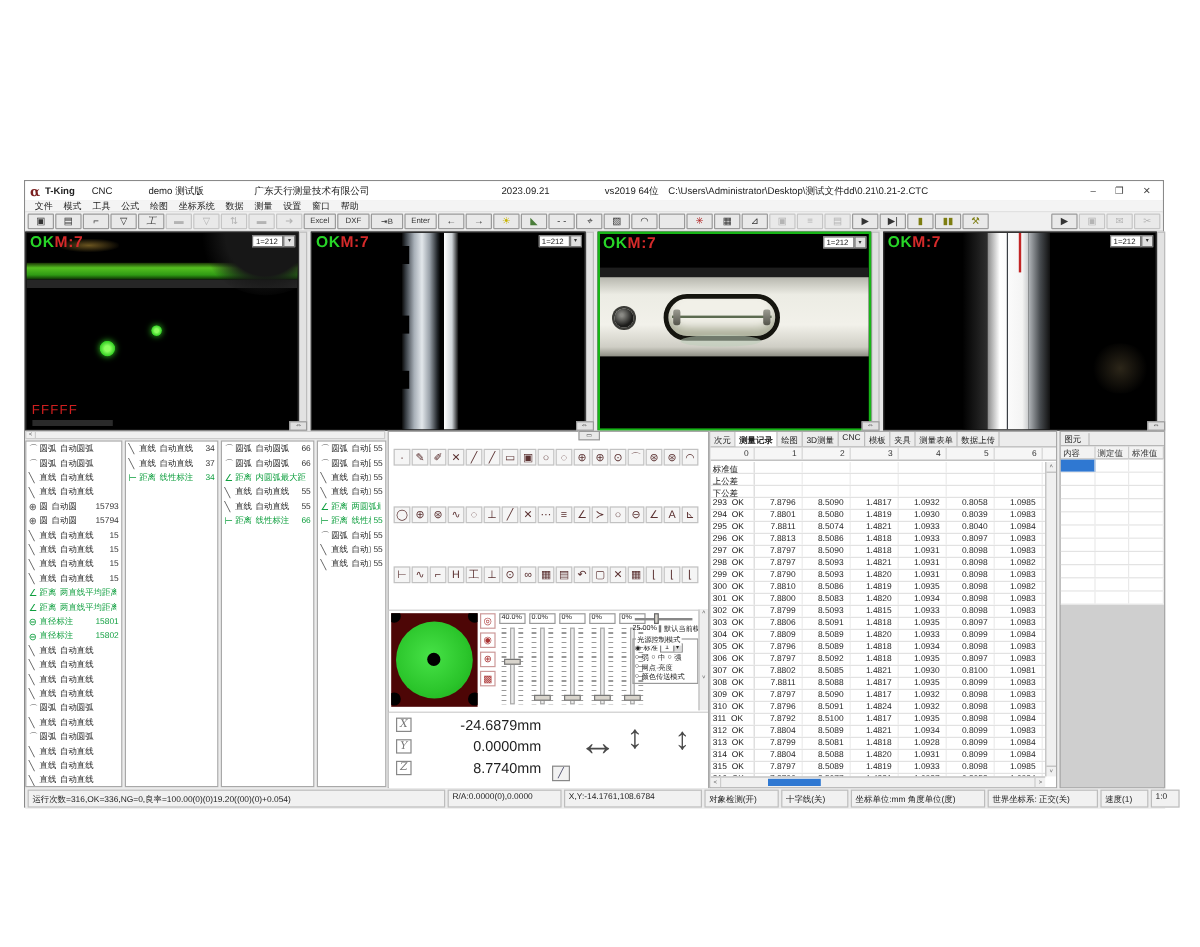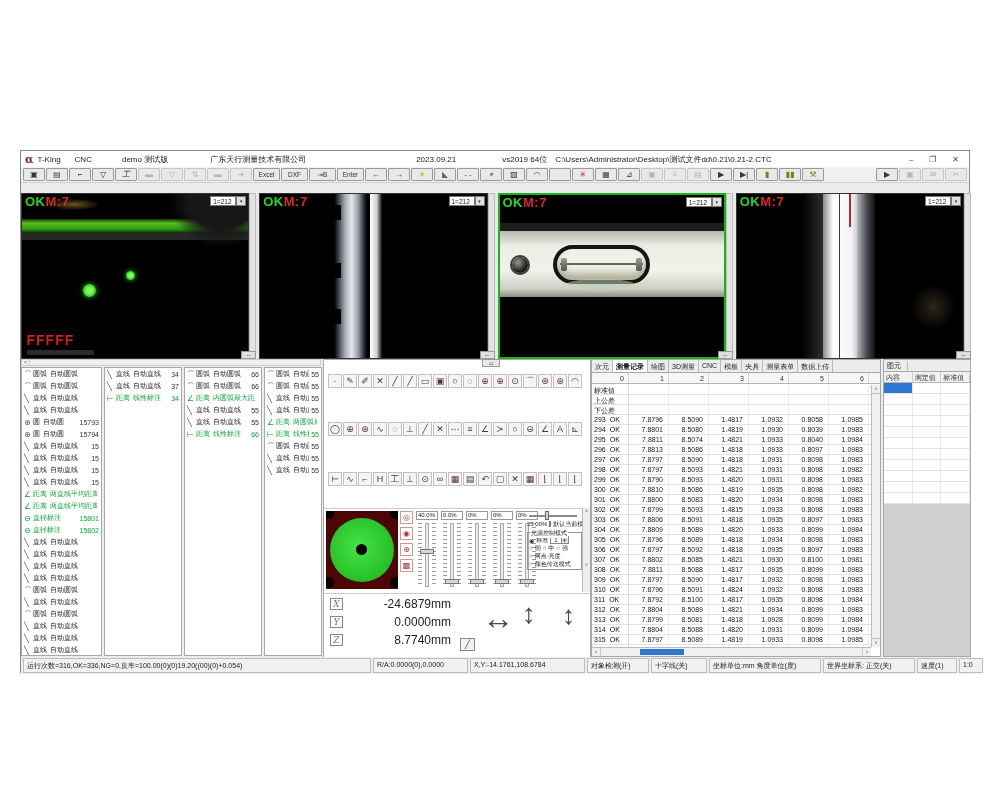--- a/index.html
+++ b/index.html
@@ -2,21 +2,21 @@
 <html><head>
 <meta charset="utf-8">
 <style>
 *{margin:0;padding:0;box-sizing:border-box;font-family:"Liberation Sans","DejaVu Sans",sans-serif}
 body{background:#fff}
 .screen{position:relative;width:1000px;height:789px;background:#fff;overflow:hidden}
 .app{position:absolute;left:20px;top:150px;width:950px;height:523px;background:#ececec;border:1px solid #8a8a8a}
 
 .titlebar{height:16px;background:#fff;display:flex;align-items:center;font-size:8px;color:#222;padding:0 4px;white-space:nowrap;overflow:hidden}
 .logo{color:#7a1f1f;font-weight:bold;font-size:11px;font-family:"DejaVu Serif",serif;margin-right:4px}
-.t-app{font-weight:normal}
+.t-app{font-weight:bold}
 .t-sub{margin-left:14px}.t-user{margin-left:30px}.t-co{margin-left:42px}.t-date{margin-left:110px}.t-build{margin-left:46px}.t-path{margin-left:8px}
 .wctl{margin-left:auto;display:flex;gap:16px;font-size:8px;color:#444;padding-right:6px}
 .wctl span{cursor:default}
 
 .menubar{height:10px;background:#f4f4f4;display:flex;gap:9px;font-size:7.5px;padding:0 8px;align-items:center;border-bottom:1px solid #ddd;color:#222}
 
 .toolbar{height:16px;background:#f0f0f0;display:flex;align-items:center;padding:0 2px;gap:1px;border-bottom:1px solid #cfcfcf}
 .tbtn{height:13px;min-width:22px;border:1px solid #9a9a9a;background:#e9e9e9;font-size:8px;display:flex;align-items:center;justify-content:center;color:#333;border-radius:1px}
 .tbtn em{font-style:normal;font-size:6.5px}
 .tbtn.txt{min-width:27px}
@@ -40,21 +40,21 @@
 .zoomval{background:#fff;border:1px solid #777;font-size:6.5px;padding:0 2px;height:10px;line-height:9px;color:#222;min-width:26px}
 .zoomarrow{width:10px;height:10px;background:#e0e0e0;border:1px solid #777;font-size:5px;line-height:9px;text-align:center;color:#333}
 
 .s1-smudge{position:absolute;left:12%;top:3%;width:22%;height:7%;background:radial-gradient(ellipse,#6b5520 0%,rgba(0,0,0,0) 75%)}
 .s1-band{position:absolute;left:0;top:15%;width:100%;height:9%;background:linear-gradient(180deg,#1a3305,#55bf20 30%,#2f9a14 72%,#0c2c04)}
 .s1-under{position:absolute;left:0;top:24%;width:100%;height:4%;background:#262626}
 .s1-shadow{position:absolute;right:-12%;top:-28%;width:48%;height:60%;border-radius:50%;background:radial-gradient(circle,#171717 45%,rgba(0,0,0,0) 72%)}
 .s1-dot{position:absolute;border-radius:50%;background:radial-gradient(circle,#8cff60 25%,#2ecc20 70%,rgba(0,0,0,0) 78%);box-shadow:0 0 5px #33cc22}
 .s1-dot.a{left:27%;top:55%;width:13px;height:13px}
 .s1-dot.b{left:46%;top:47%;width:9px;height:9px}
-.s1-f{position:absolute;left:2%;bottom:6%;color:#cf1f1f;font-weight:bold;font-size:14px;letter-spacing:1px}
+.s1-f{position:absolute;left:2%;bottom:6%;color:#cf1f1f;font-weight:normal;font-size:11px;letter-spacing:1px}
 .s1-smear{position:absolute;left:2%;bottom:2%;width:30%;height:3%;background:#2a2a2a}
 
 .s2-rod{position:absolute;left:33%;top:0;width:14%;height:100%;background:linear-gradient(90deg,#0a0a0a 0%,#3a4046 10%,#a8b0b8 32%,#e2e7eb 52%,#98a0a8 72%,#22262a 92%,#000)}
 .s2-hi{position:absolute;left:48.5%;top:0;width:5.5%;height:100%;background:linear-gradient(90deg,#ffffff,#ced3d7 55%,#0a0a0a)}
 .s2-n{position:absolute;left:31.5%;width:4%;height:9%;background:#000}
 .s2-n.n1{top:7%}.s2-n.n2{top:42%}.s2-n.n3{top:70%}
 
 .s3-edge{position:absolute;left:0;top:17%;width:100%;height:5%;background:#1d1d1d}
 .s3-metal{position:absolute;left:0;top:22%;width:100%;height:41%;background:linear-gradient(180deg,#b7b7ae 0%,#ecece4 22%,#f2f1ea 60%,#cfcec5 88%,#8e8e84)}
 .s3-slot{position:absolute;left:24%;top:31%;width:43%;height:24%;border-radius:30px;background:#f1f0e8;border:4px solid #15150f;box-shadow:inset 0 -7px 7px rgba(120,125,95,.55)}
@@ -180,20 +180,34 @@
     <span class="t-date">2023.09.21</span>
     <span class="t-build">vs2019 64位</span>
     <span class="t-path">C:\Users\Administrator\Desktop\测试文件dd\0.21\0.21-2.CTC</span>
     <span class="wctl">
       <span>–</span>
       <span>❐</span>
       <span>✕</span>
     </span>
   </div>
 
+  <div class="menubar">
+
+  <span class="mitem">文件</span>
+        <span class="mitem">模式</span>
+        <span class="mitem">工具</span>
+        <span class="mitem">公式</span>
+        <span class="mitem">绘图</span>
+        <span class="mitem">坐标系统</span>
+        <span class="mitem">数据</span>
+        <span class="mitem">测量</span>
+        <span class="mitem">设置</span>
+        <span class="mitem">窗口</span>
+        <span class="mitem">帮助</span>
+      </div>
 
   <div class="toolbar">
 
   <span class="tbtn ico">
           <i>▣</i>
           <em></em>
         </span>
         <span class="tbtn ico">
           <i>▤</i>
           <em></em>

